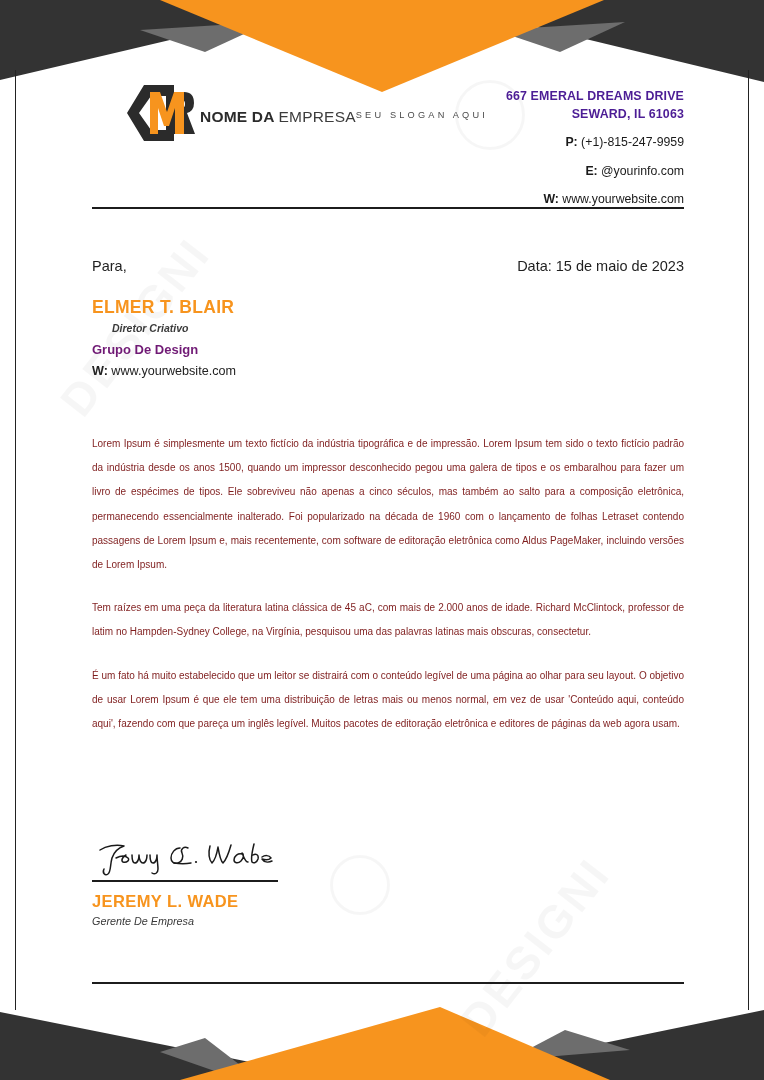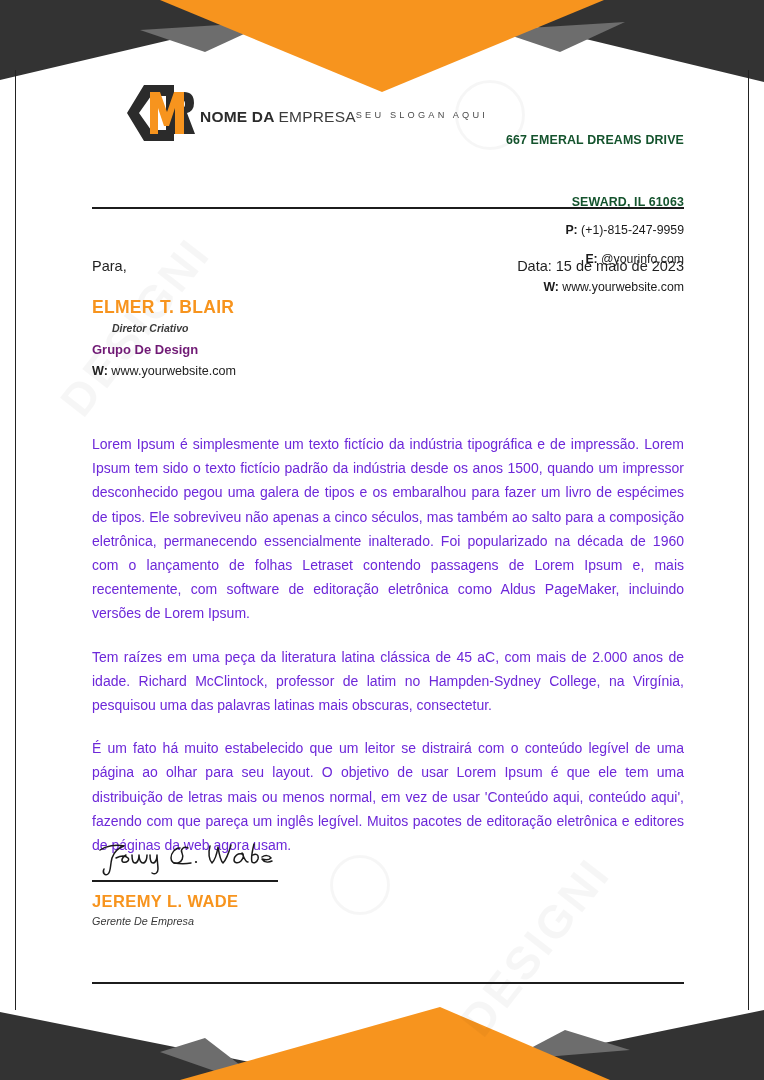--- a/index.html
+++ b/index.html
@@ -75,25 +75,24 @@
     white-space: nowrap;
   }
 
   .contact-block {
     text-align: right;
     padding-top: 6px;
   }
   .contact-block .addr {
     font-size: 12.4px;
     font-weight: 700;
-    color: #14532d;
+    color: #4c1d95;
     letter-spacing: 0.15px;
     line-height: 1.42;
     text-transform: uppercase;
-    margin-top: 44px;
   }
   .contact-block .row {
     font-size: 12.3px;
     color: #1a1a1a;
     line-height: 1.5;
     margin-top: 10px;
   }
   .contact-block .row b { font-weight: 700; }
 
   
@@ -156,23 +155,23 @@
   .recipient .line b { font-weight: 700; }
 
   
   .body-copy {
     position: absolute;
     left: 92px;
     top: 432px;
     width: 592px;
   }
   .body-copy p {
-    font-size: 14px;
+    font-size: 10px;
     line-height: 24.2px;
-    color: #6d28d9;
+    color: #7f1d1d;
     text-align: justify;
     margin-bottom: 19px;
   }
   .body-copy p:last-child { margin-bottom: 16px; }
 
   
   .signature {
     position: absolute;
     left: 92px;
     top: 840px;

